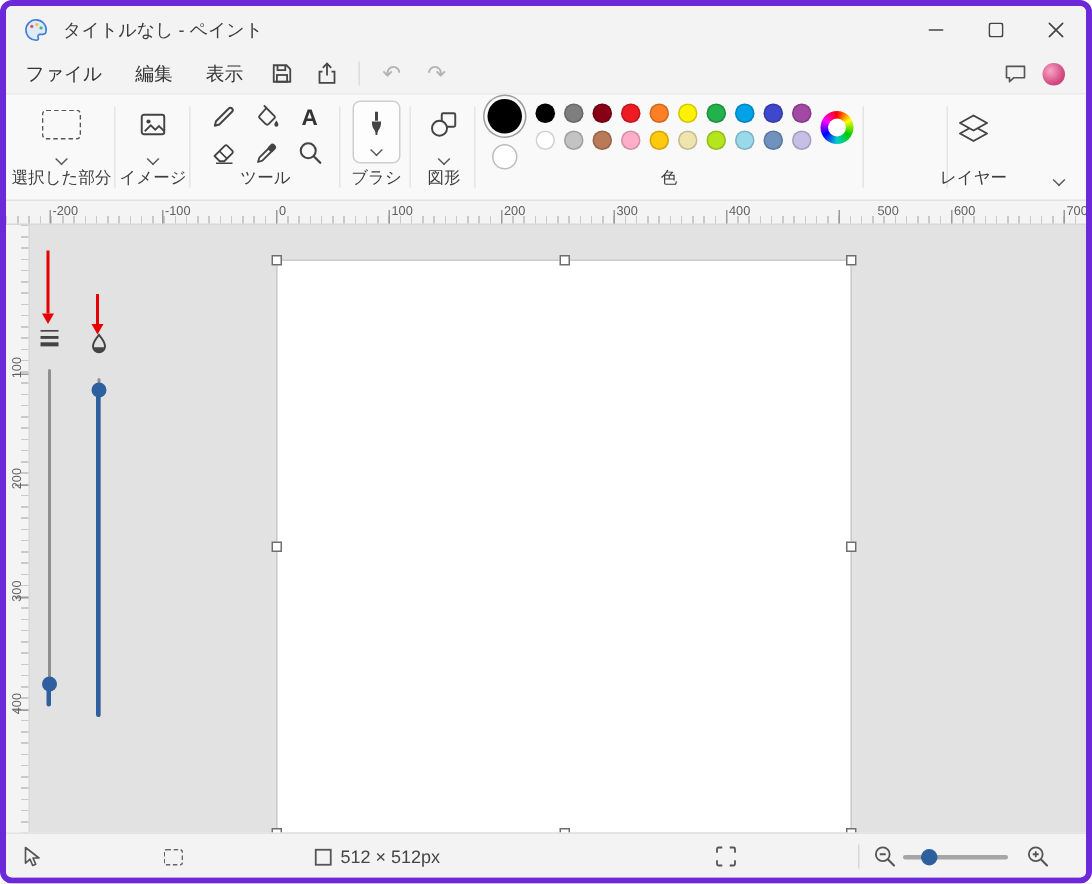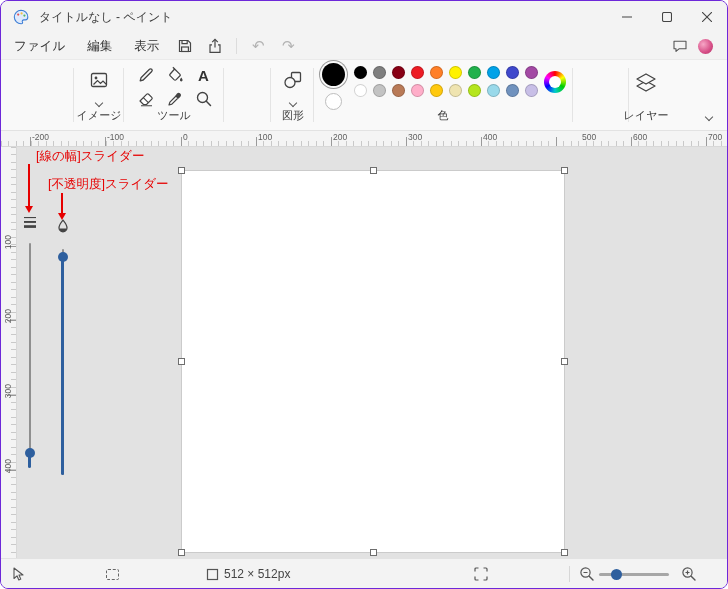--- a/index.html
+++ b/index.html
@@ -1,21 +1,21 @@
 <!DOCTYPE html>
 <html><head>
 <meta charset="utf-8">
 <style>
   * { margin:0; padding:0; box-sizing:border-box; }
   body {
     width:728px; height:589px; overflow:hidden; background:#fff;
     font-family:"Liberation Sans","DejaVu Sans",sans-serif;
   }
   .window { position:relative; width:728px; height:589px; background:#f3f3f3;
-    border:1px solid #6d28d9; border-radius:8px; overflow:hidden; }
+    border:4px solid #6d28d9; border-radius:8px; overflow:hidden; }
 
   
   .titlebar { position:absolute; top:0; left:0; right:0; height:32px;
     display:flex; align-items:center; background:#f3f3f3; }
   .titlebar .appicon { margin-left:12px; width:16px; height:16px; }
   .titlebar .title { margin-left:10px; font-size:12px; color:#3c3c3c; }
   .win-controls { position:absolute; right:0; top:0; height:100%; display:flex; }
   .win-btn { width:40px; height:32px; display:flex; align-items:center; justify-content:center; }
 
   
@@ -175,20 +175,29 @@
   </div>
   <div class="menubar-right">
     <svg width="16" height="16" viewBox="0 0 16 16">
       <path d="M2 3.2 h12 v7.6 h-7 l-3 2.6 v-2.6 h-2 Z" fill="none" stroke="#555" stroke-width="1.1" stroke-linejoin="round"></path>
     </svg>
     <span class="acct-ring"></span>
   </div>
 
   <div class="ribbon">
 
+    <div class="rgroup" style="left:6px;width:62px">
+      <div class="rg-main">
+        <div class="sel-rect"></div>
+      </div>
+      <div class="chev-btn">
+          <span class="chev"></span>
+        </div>
+      <div class="rg-label">選択した部分</div>
+    </div>
     <div class="rdiv" style="left:72px"></div>
 
     <div class="rgroup" style="left:76px;width:44px">
       <div class="rg-main">
         <svg width="20" height="20" viewBox="0 0 20 20">
           <rect x="2.5" y="3.5" width="15" height="13" rx="1.5" fill="none" stroke="#444" stroke-width="1.3"></rect>
           <circle cx="7" cy="8" r="1.4" fill="#444"></circle>
           <path d="M4.5 14.5 l4-4 3 3 2.5-2.5 3.5 3.5" fill="none" stroke="#444" stroke-width="1.2"></path>
         </svg>
       </div>
@@ -233,20 +242,30 @@
           <svg width="18" height="18" viewBox="0 0 18 18">
             <circle cx="7.5" cy="7.5" r="5" fill="none" stroke="#444" stroke-width="1.35"></circle>
             <path d="M11.3 11.3 L15.5 15.5" stroke="#444" stroke-width="1.5" stroke-linecap="round"></path>
           </svg>
         </div>
       </div>
       <div class="rg-label">ツール</div>
     </div>
     <div class="rdiv" style="left:222px"></div>
 
+    <div class="rgroup" style="left:226px;width:42px">
+      <div class="brush-box">
+        <svg width="18" height="20" viewBox="0 0 18 20">
+          <path d="M9 1.5 v6" stroke="#444" stroke-width="2"></path>
+          <path d="M5.9 8 h6.2 c0 3-.8 4.5-1.6 5.5 -.6.8-.9 1.9-.9 3.5 h-1.2 c0-1.6-.3-2.7-.9-3.5 C6.7 12.5 5.9 11 5.9 8 Z" fill="#444"></path>
+        </svg>
+        <span class="chev"></span>
+      </div>
+      <div class="rg-label">ブラシ</div>
+    </div>
     <div class="rdiv" style="left:269px"></div>
 
     <div class="rgroup" style="left:272px;width:40px">
       <div class="rg-main">
         <svg width="20" height="20" viewBox="0 0 20 20">
           <rect x="8.5" y="2.5" width="9" height="9" rx="1" fill="none" stroke="#444" stroke-width="1.3"></rect>
           <circle cx="7" cy="12.5" r="5" fill="#f9f9f9" stroke="#444" stroke-width="1.3"></circle>
         </svg>
       </div>
       <div class="chev-btn">
@@ -366,23 +385,21 @@
     <div class="vslider" style="left:53px;top:70px;height:266px">
       <svg class="vs-icon" width="14" height="14" viewBox="0 0 14 14">
         <path d="M7 1.2 C7 1.2 3 6 3 8.8 a4 4 0 0 0 8 0 C11 6 7 1.2 7 1.2 Z" fill="none" stroke="#444" stroke-width="1.3"></path>
         <path d="M3.6 9.5 a3.4 3.4 0 0 0 6.8 0 Z" fill="#444"></path>
       </svg>
       <div class="vs-track" style="top:32px;bottom:8px"></div>
       <div class="vs-fill" style="top: 40px; bottom: 8px; background: rgb(46, 95, 158);"></div>
       <div class="vs-thumb" style="top: 35px; background: rgb(46, 95, 158);"></div>
     </div>
 
-    <div class="anno" style="left: 35px; top: 1px; color: rgb(230, 0, 0);">[線の幅]スライダー</div>
     <div class="anno-arrow" style="left: 27px; top: 17px; height: 42px; color: rgb(230, 0, 0);"></div>
-    <div class="anno" style="left: 47px; top: 29px; color: rgb(230, 0, 0);">[不透明度]スライダー</div>
     <div class="anno-arrow" style="left: 60px; top: 46px; height: 20px; color: rgb(230, 0, 0);"></div>
   </div>
 
   <div class="statusbar">
     <svg class="sb" style="left:11px;top:8px" width="13" height="14" viewBox="0 0 13 14">
       <path d="M2 1 V11.5 L5 8.8 L6.8 13 L8.8 12.1 L7 8 H11 Z" fill="none" stroke="#555" stroke-width="1.1" stroke-linejoin="round"></path>
     </svg>
     <div class="sb sel-status-icon" style="left:105px;top:10px"></div>
     <svg class="sb" style="left:205px;top:9px" width="13" height="13" viewBox="0 0 13 13">
       <rect x="1.5" y="1.5" width="10" height="10" fill="none" stroke="#555" stroke-width="1.2"></rect>

